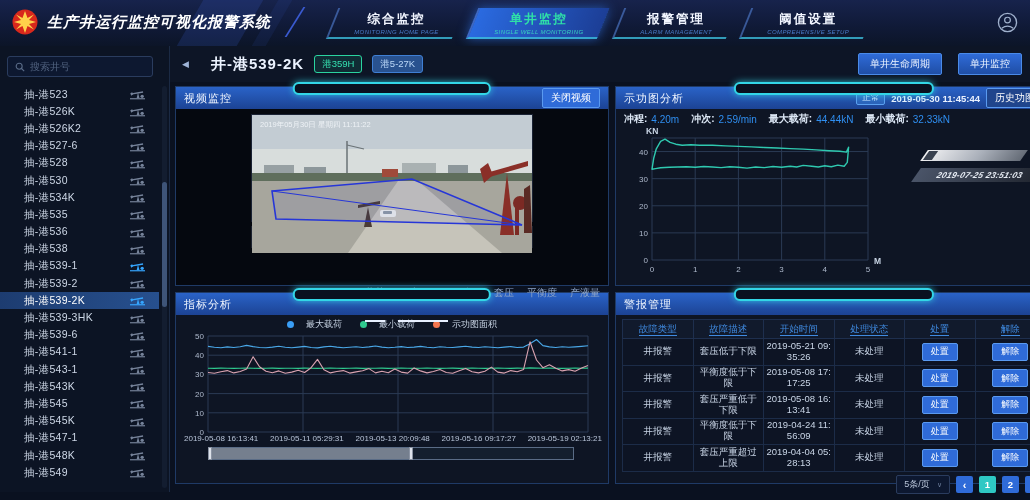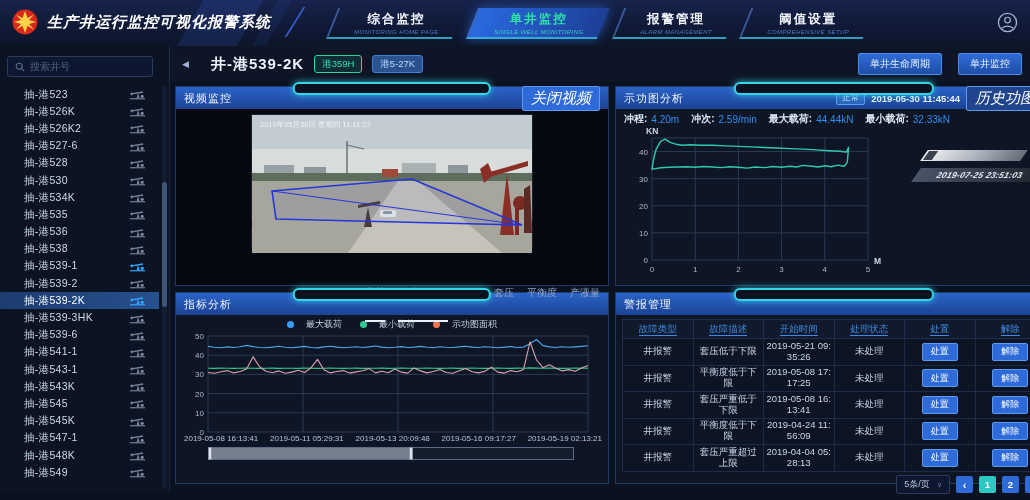--- a/index.html
+++ b/index.html
@@ -55,21 +55,21 @@
   .main{position:absolute;left:170px;top:82px;right:0;bottom:0;padding:4px 8px 0 5px;
     display:grid;grid-template-columns:434px 1fr;grid-template-rows:200px 192px;gap:6px;}
   .panel{position:relative;border:1px solid #1f3a66;background:#0e1524;display:flex;flex-direction:column;}
   .panel-head{height:22px;flex:0 0 22px;background:linear-gradient(180deg,#2a63c8,#1c4394);
     display:flex;align-items:center;padding:0 8px;position:relative;}
   .panel-title{font-size:11px;color:#f0f6ff;letter-spacing:1px;}
   .panel::before{content:"";position:absolute;top:-5px;left:50%;transform:translateX(-50%);
     width:45%;height:9px;border-radius:6px;border:2px solid #33d6e6;background:#0a1120;
     box-shadow:0 0 7px rgba(51,214,230,.8);z-index:3;}
   .head-right{margin-left:auto;display:flex;align-items:center;gap:6px;}
-  .mini-btn{background:#2f6bd8;border:1px solid #5a9af0;color:#fff;font-size:15px;padding:2px 8px;border-radius:2px;cursor:pointer;font-style:italic;}
+  .mini-btn{background:#2f6bd8;border:1px solid #5a9af0;color:#fff;font-size:10px;padding:2px 8px;border-radius:2px;cursor:pointer;}
 
   
   .video-body{flex:1;background:#05080f;display:flex;flex-direction:column;align-items:center;}
   .video-frame{margin-top:5px;width:282px;height:108px;position:relative;border:1px solid #1a2234;}
   .video-ctrl{width:282px;height:22px;background:#1c2230;display:flex;align-items:center;gap:12px;padding:0 9px;margin-top:4px;}
   .vc-right{margin-left:auto;display:flex;align-items:center;gap:11px;}
   .vc-ic{cursor:pointer;display:flex;align-items:center;color:#b9c2d2;}
 
   
   .diag-body{flex:1;padding:3px 8px 0;position:relative;}

